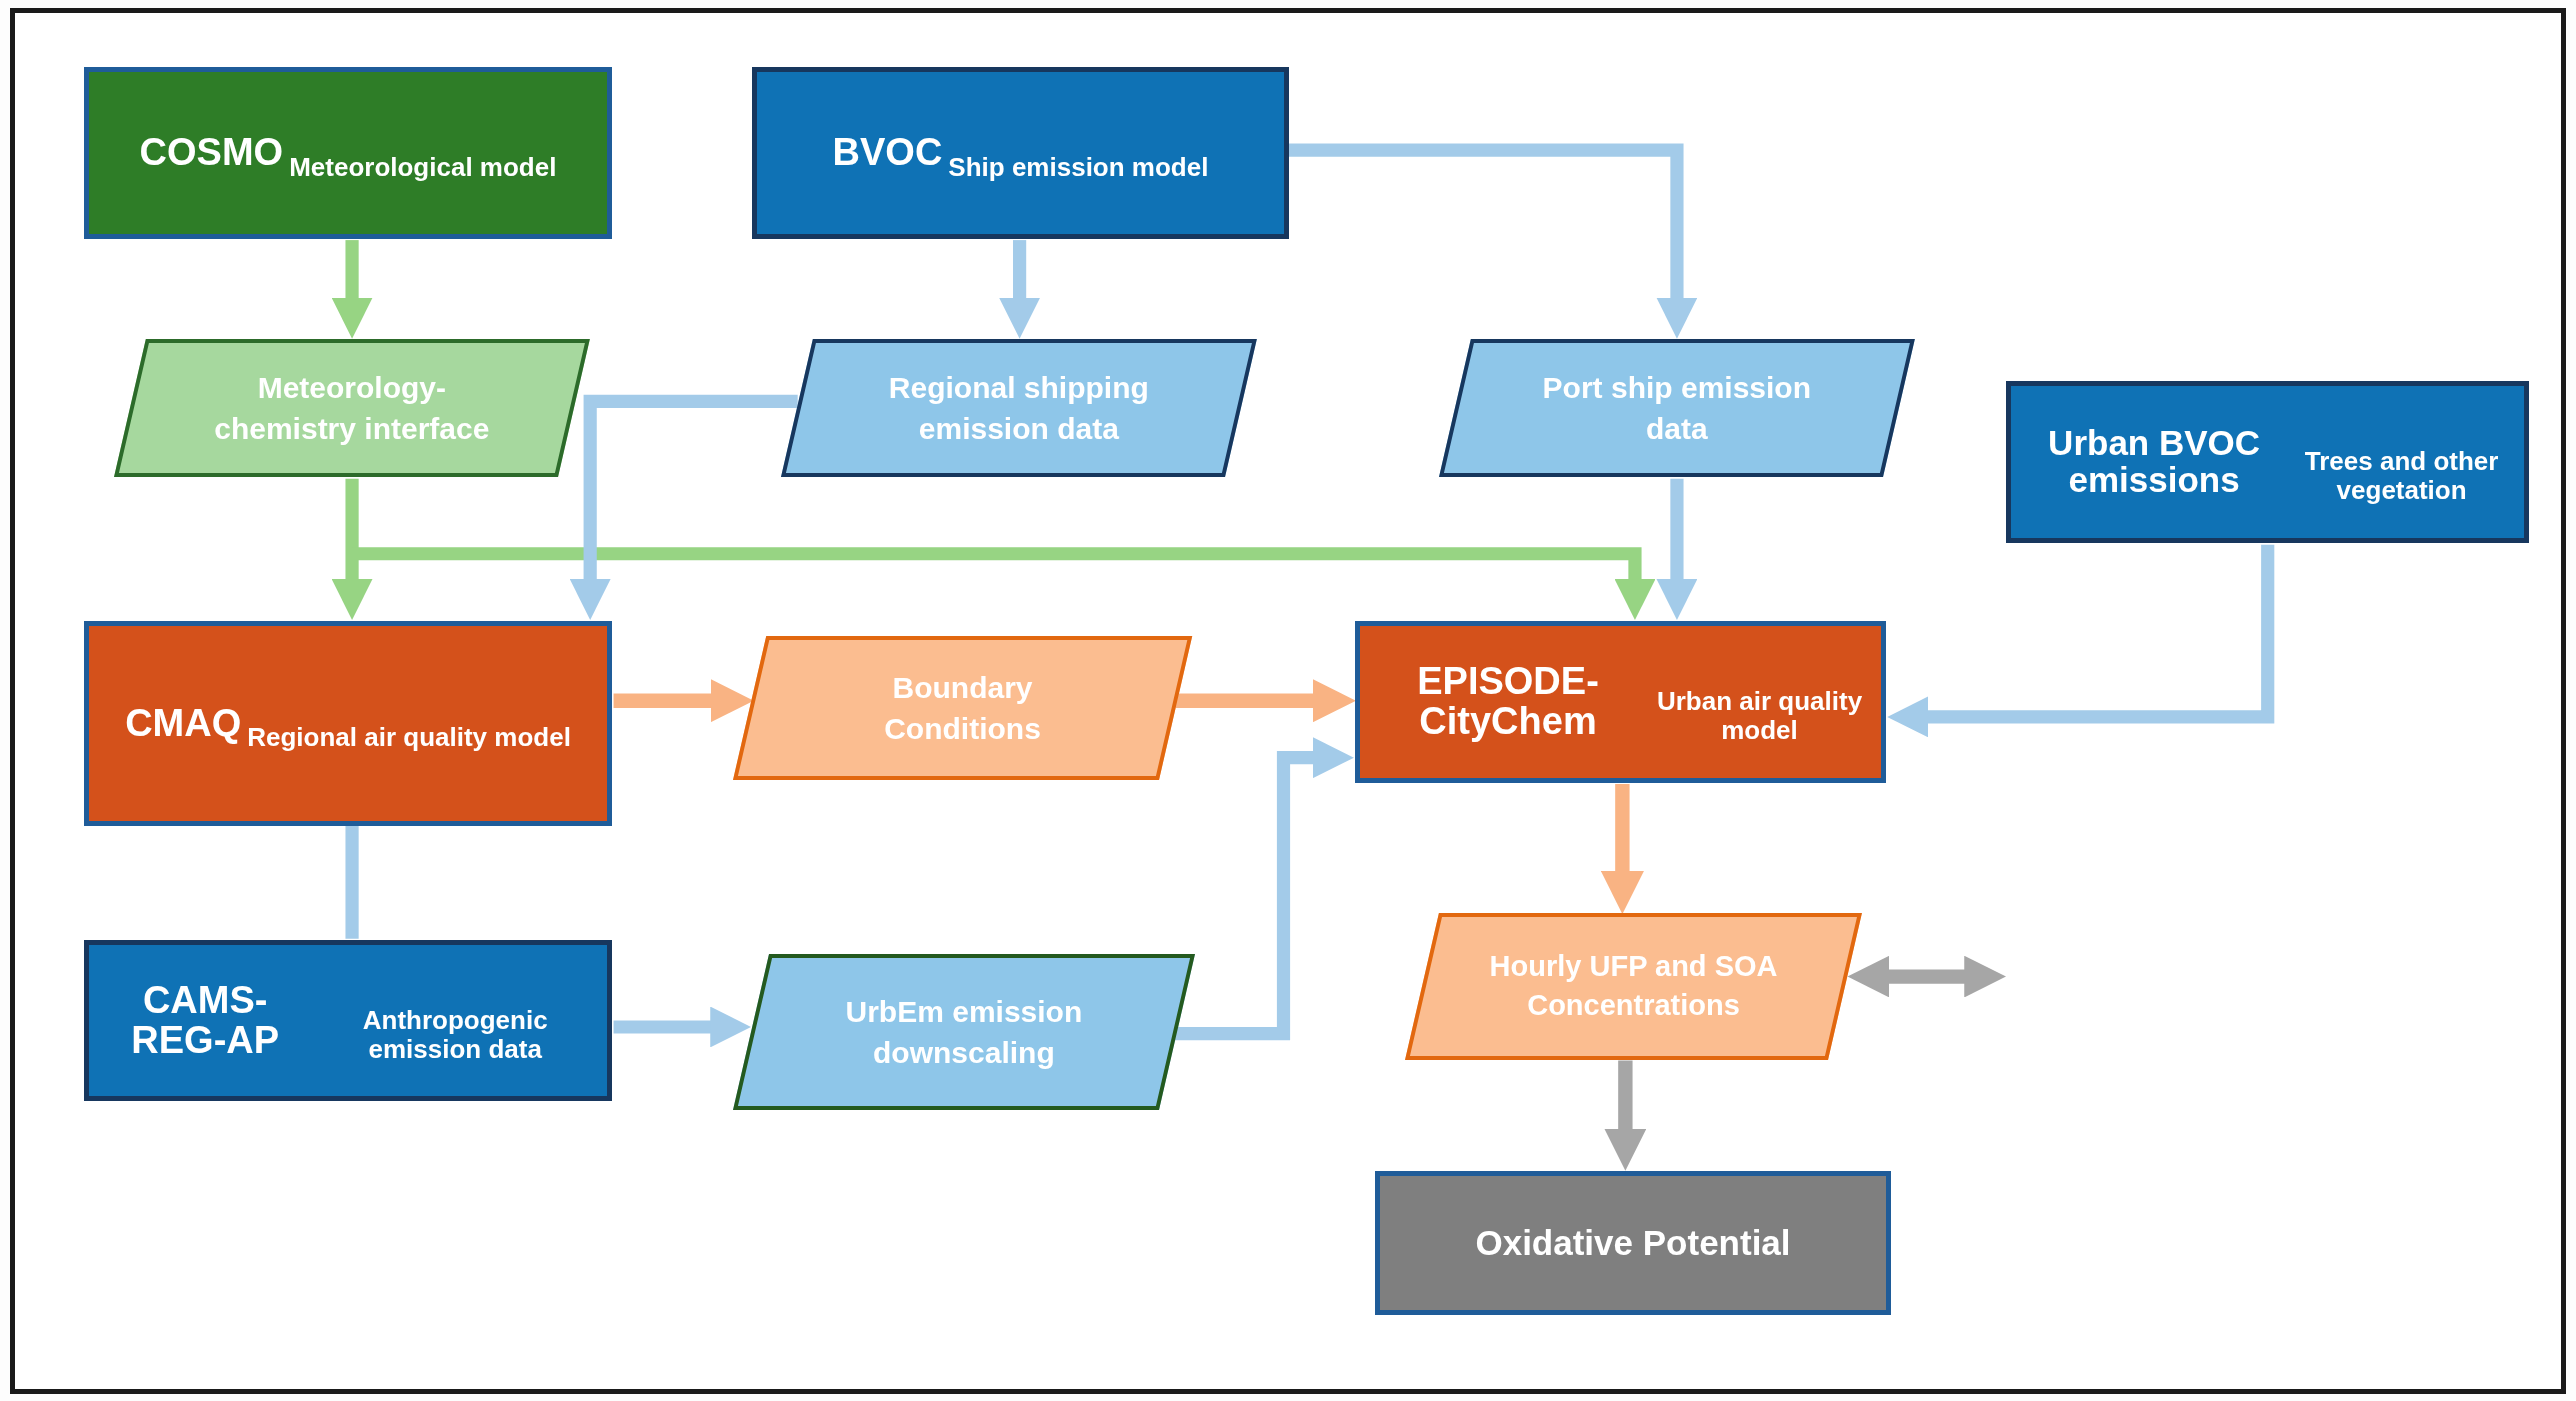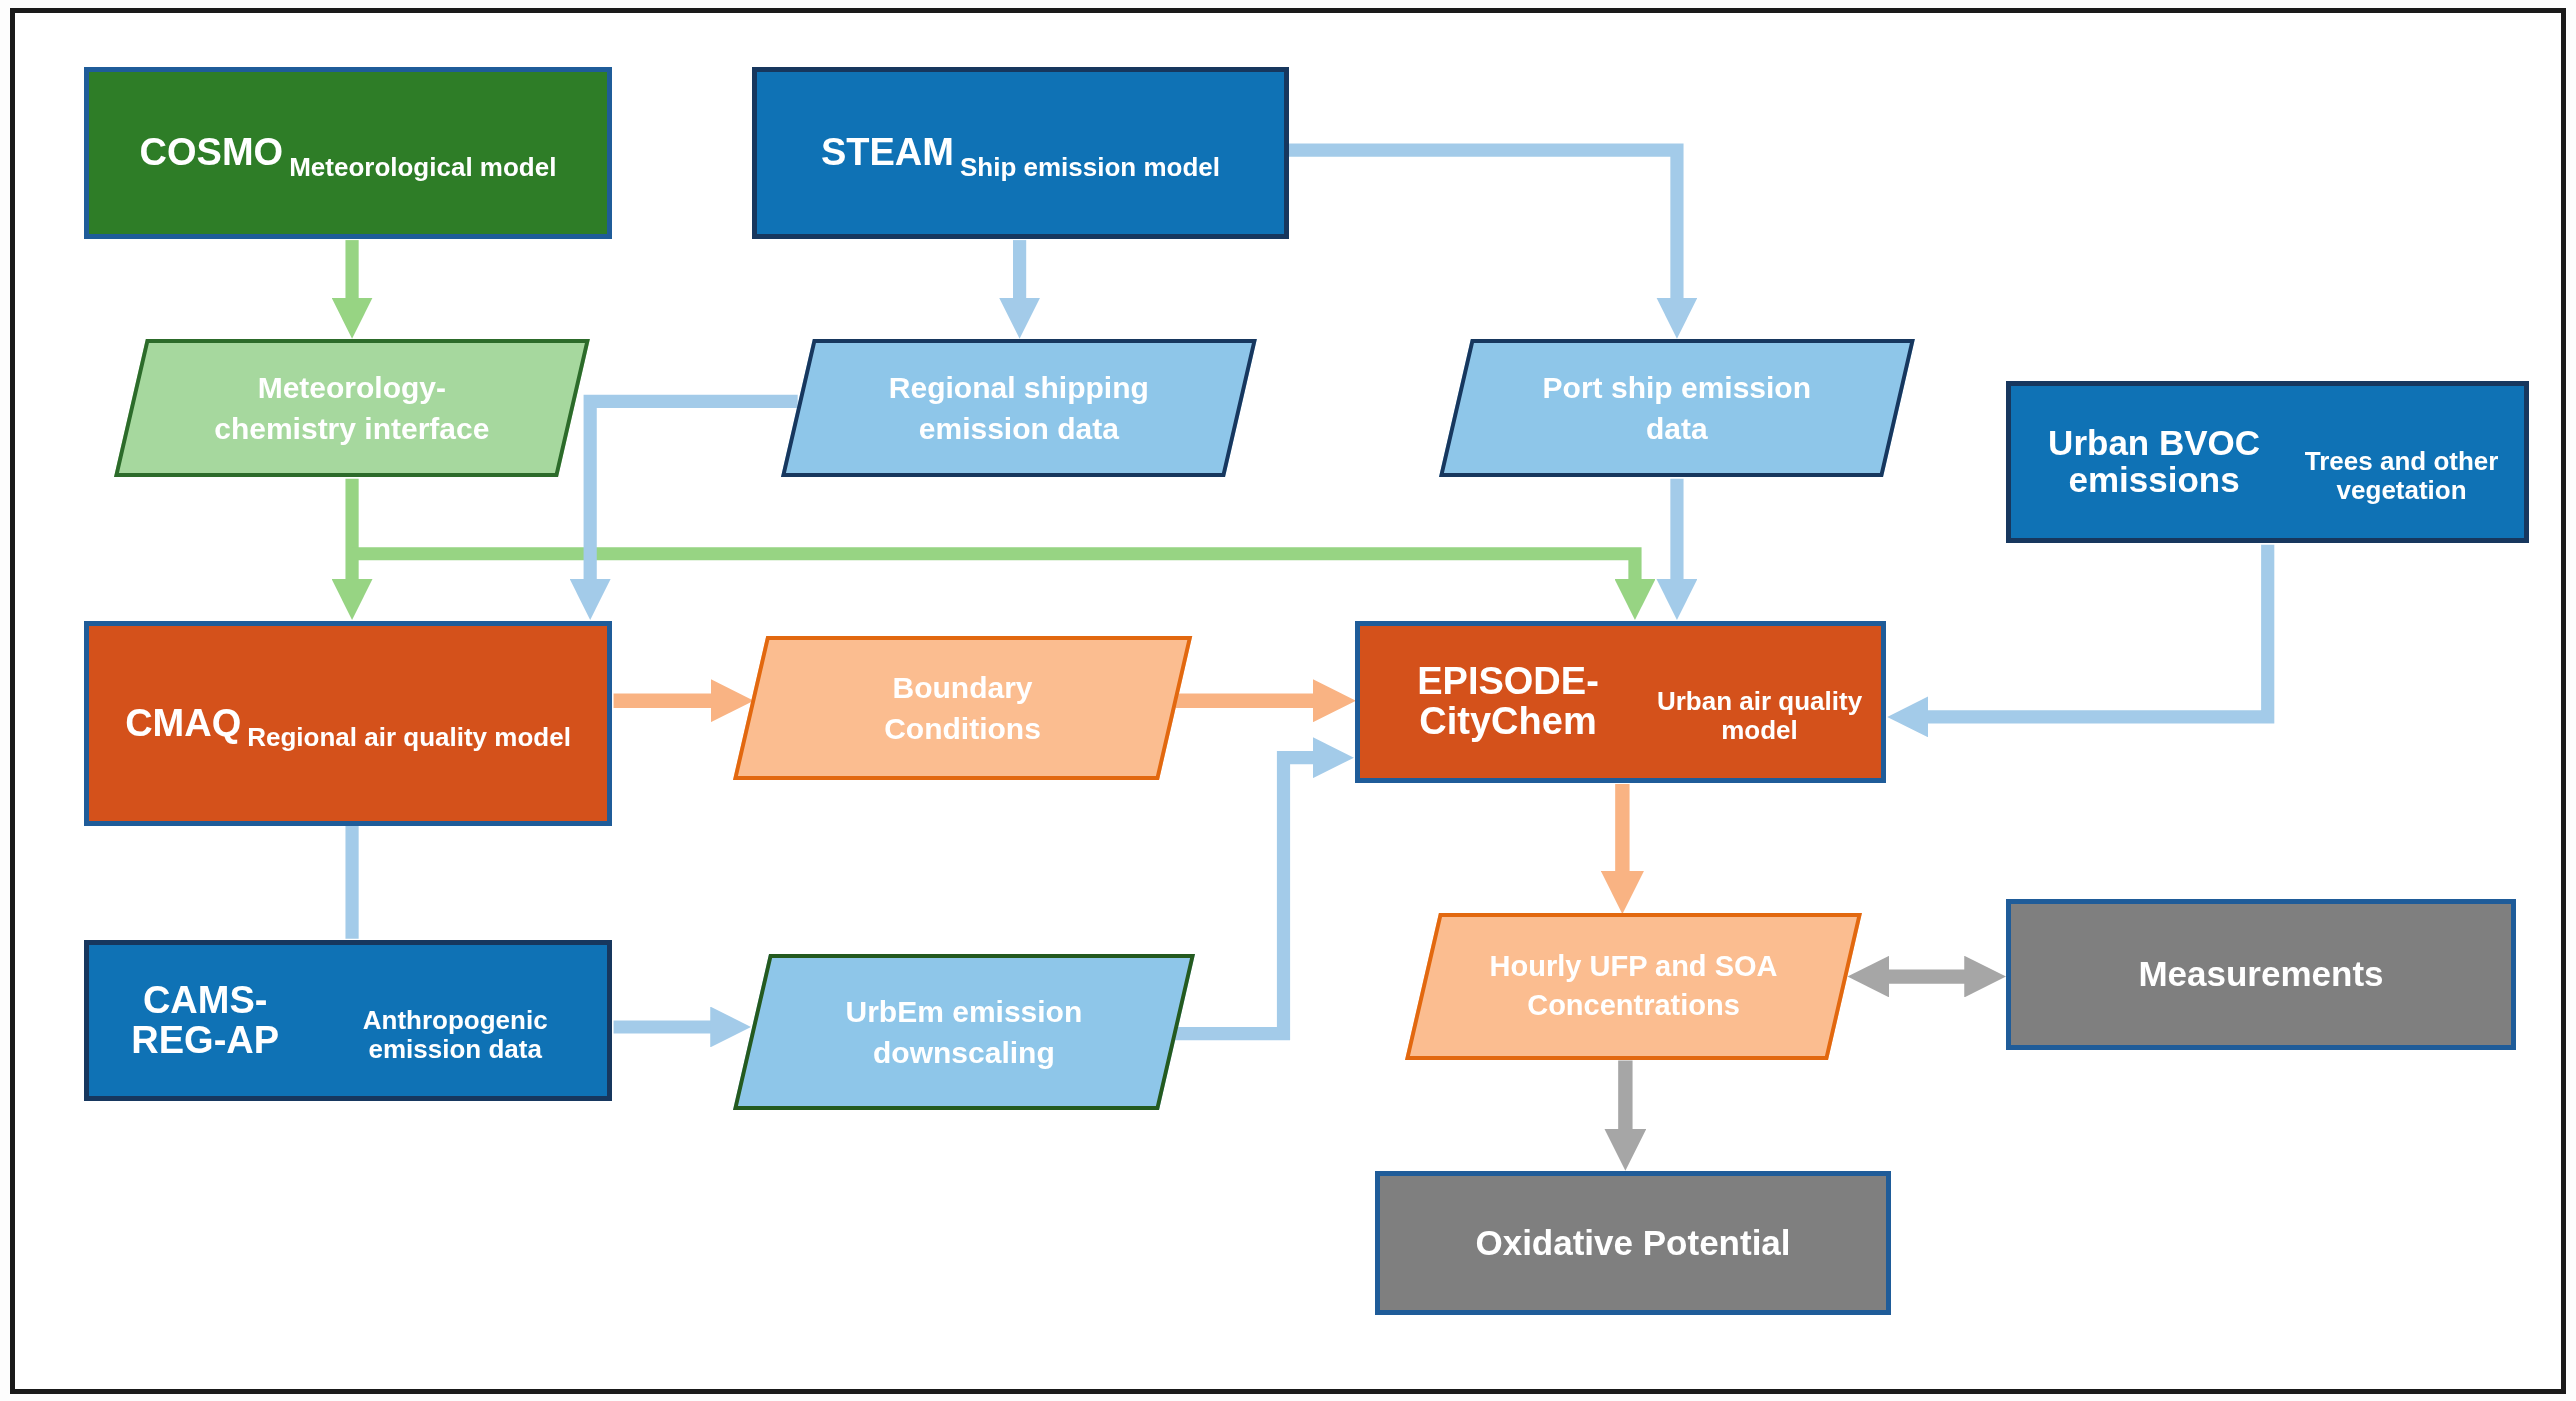--- a/index.html
+++ b/index.html
@@ -92,21 +92,21 @@
     <path class="wire gray" d="M3143 1628 L3282 1628" marker-start="url(#mGray)" marker-end="url(#mGray)"></path>
     <path class="wire gray" d="M2710 1768 L2710 1889" marker-end="url(#mGray)"></path>
   </svg>
 
   <div class="box fill-darkgreen" style="left:84px; top:67px; width:528px; height:172px;">
     <div class="title">COSMO</div>
     <div class="subtitle">Meteorological model</div>
   </div>
 
   <div class="box fill-blue" style="left:752px; top:67px; width:537px; height:172px;">
-    <div class="title">STEAM</div>
+    <div class="title">BVOC</div>
     <div class="subtitle">Ship emission model</div>
   </div>
 
   <div class="para fill-lightgreen" style="left:114px; top:339px; width:444px; height:138px;">
     <div class="ptext">
       <div>Meteorology-</div>
       <div>chemistry interface</div>
     </div>
   </div>
 
@@ -158,21 +158,18 @@
     </div>
   </div>
 
   <div class="para fill-lightorange" style="left:1405px; top:913px; width:423px; height:147px;">
     <div class="ptext" style="font-size:29px;">
       <div>Hourly UFP and SOA</div>
       <div>Concentrations</div>
     </div>
   </div>
 
-  <div class="box fill-gray big-label" style="left:2006px; top:899px; width:510px; height:151px;">
-    <div class="title">Measurements</div>
-  </div>
 
   <div class="box fill-gray big-label" style="left:1375px; top:1171px; width:516px; height:144px;">
     <div class="title">Oxidative Potential</div>
   </div>
 </div>
 
 
 </body></html>

